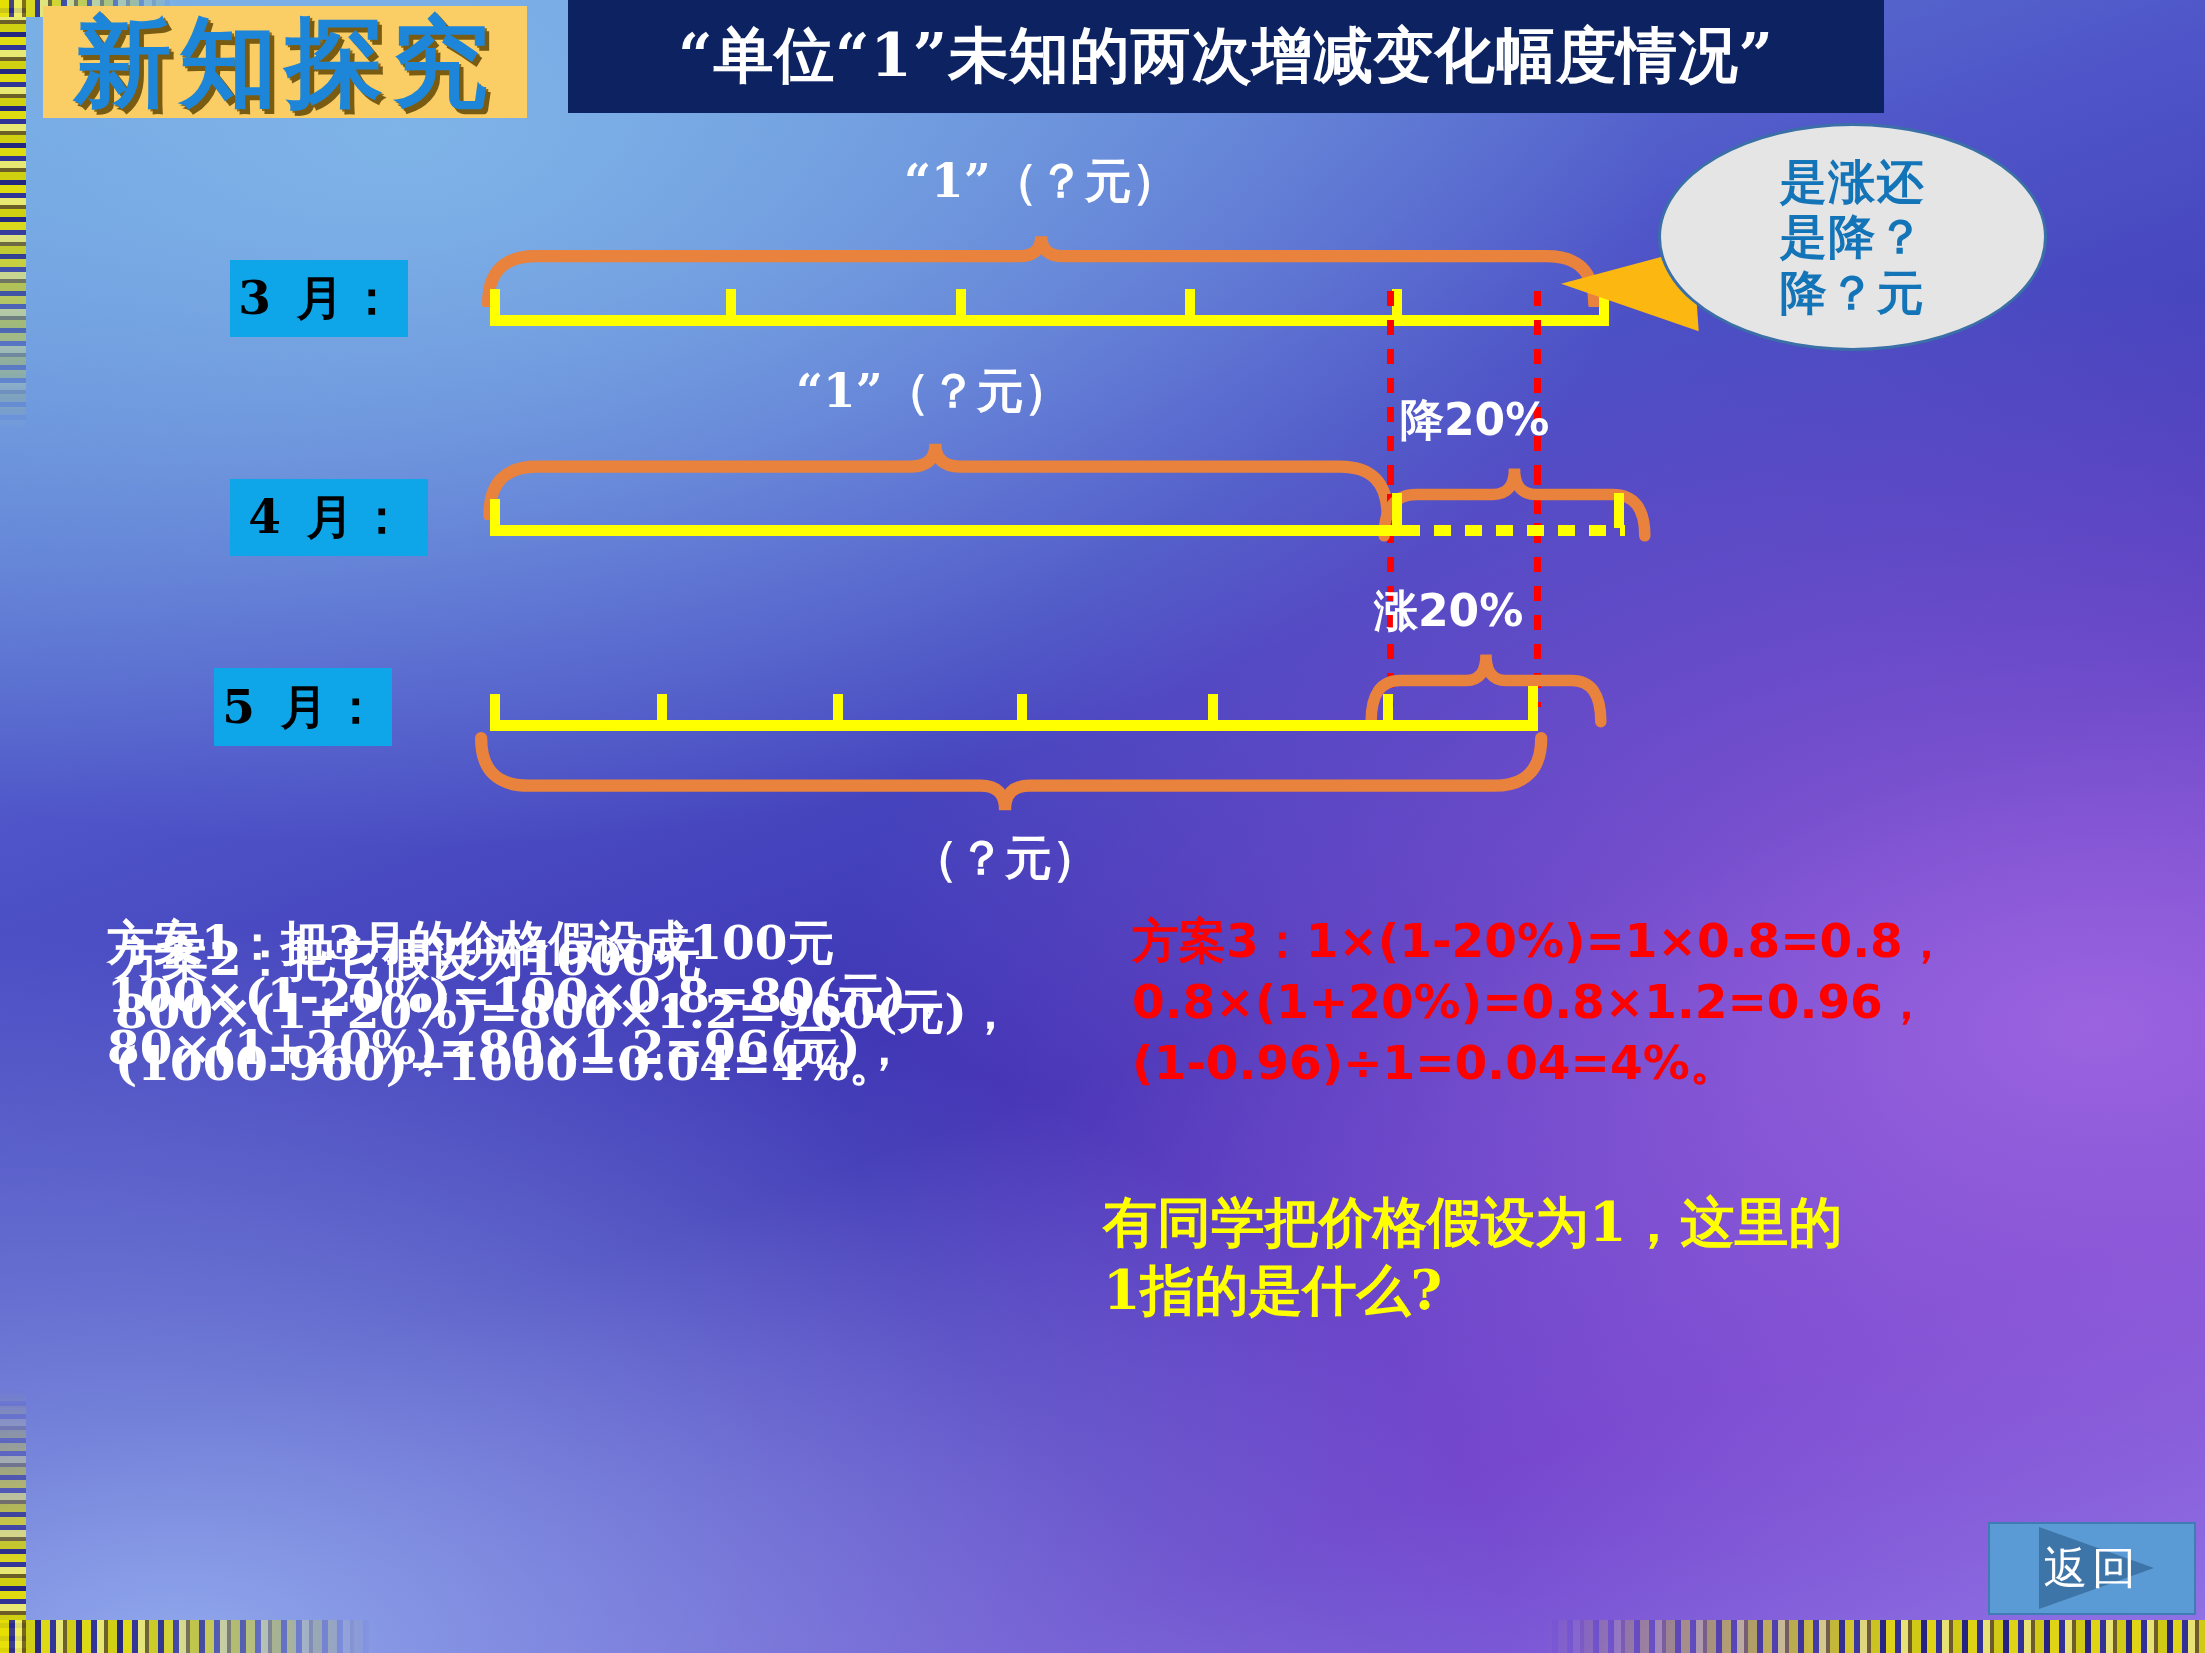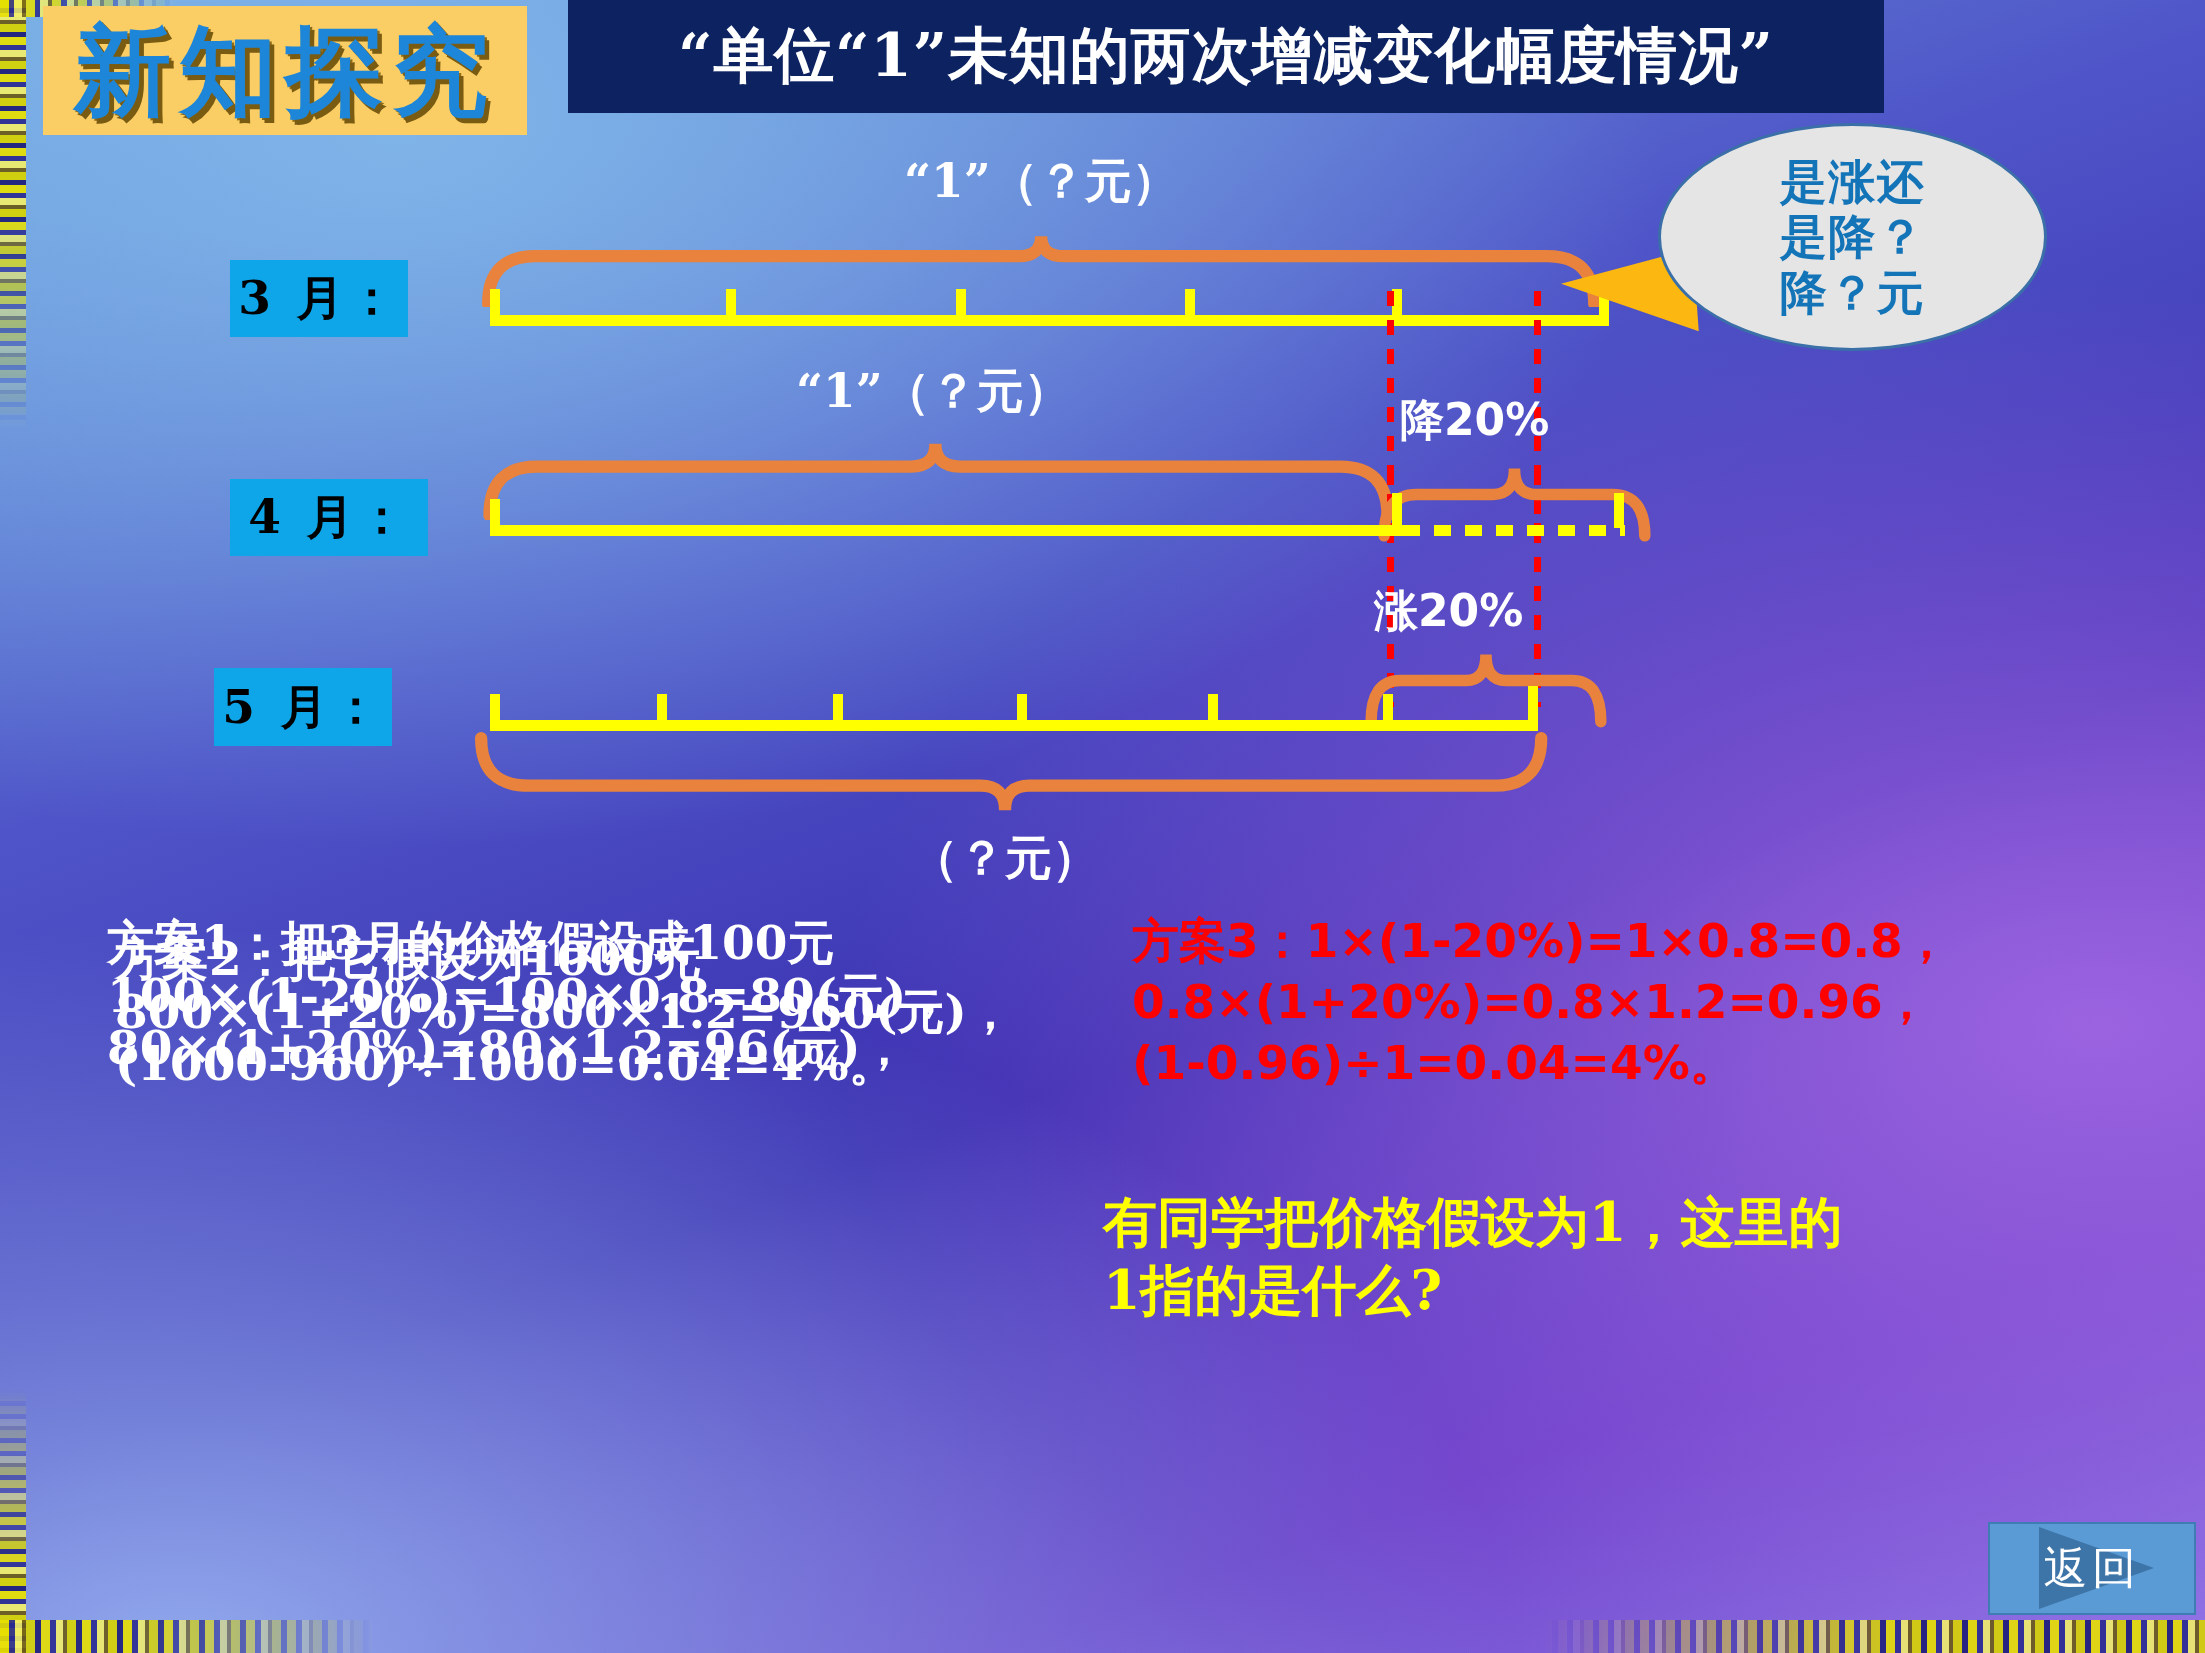--- a/index.html
+++ b/index.html
@@ -35,21 +35,21 @@
       #d8d400 26px,#d8d400 35px,
       #1c1c78 35px,#1c1c78 41px);
     -webkit-mask-image:linear-gradient(90deg,#000 0%,#000 6%,rgba(0,0,0,0) 17%,rgba(0,0,0,0) 70%,#000 86%,#000 100%);
     mask-image:linear-gradient(90deg,#000 0%,#000 6%,rgba(0,0,0,0) 17%,rgba(0,0,0,0) 70%,#000 86%,#000 100%);
     opacity:.9;}
   .deco-top{left:0;top:0;width:2205px;height:17px;
     background:repeating-linear-gradient(90deg,#e8e000 0 9.2px,#2a2a90 9.2px 14.5px,#f2ef6a 14.5px 22px,#6b5a18 22px 26px);
     -webkit-mask-image:linear-gradient(90deg,#000 0%,#000 2%,rgba(0,0,0,0) 8%);
     mask-image:linear-gradient(90deg,#000 0%,#000 2%,rgba(0,0,0,0) 8%);opacity:.85;}
   
-  .badge{left:43px;top:6.1px;width:484px;height:129px;background:#fbcd65;
+  .badge{left:43px;top:6.1px;width:484px;height:112px;background:#fbcd65;
     display:flex;align-items:center;justify-content:center;}
   .badge span{font-family:"DejaVu Serif","Liberation Serif",serif;font-weight:700;
     font-size:98px;color:#1e86d8;letter-spacing:7.7px;line-height:1;
     text-shadow:4.6px 4.6px 0 #7a5b12, 2.3px 2.3px 0 #8f6c18;}
   .title-bar{left:568px;top:0;width:1316px;height:113px;background:#0d2361;
     display:flex;align-items:center;justify-content:center;}
   .title-bar span{font-family:"DejaVu Serif","Liberation Serif",serif;font-weight:700;
     font-size:60px;color:#ffffff;white-space:nowrap;letter-spacing:0.8px;}
   
   .mlabel{background:#0ea5e9;color:#000;font-family:"DejaVu Serif","Liberation Serif",serif;

